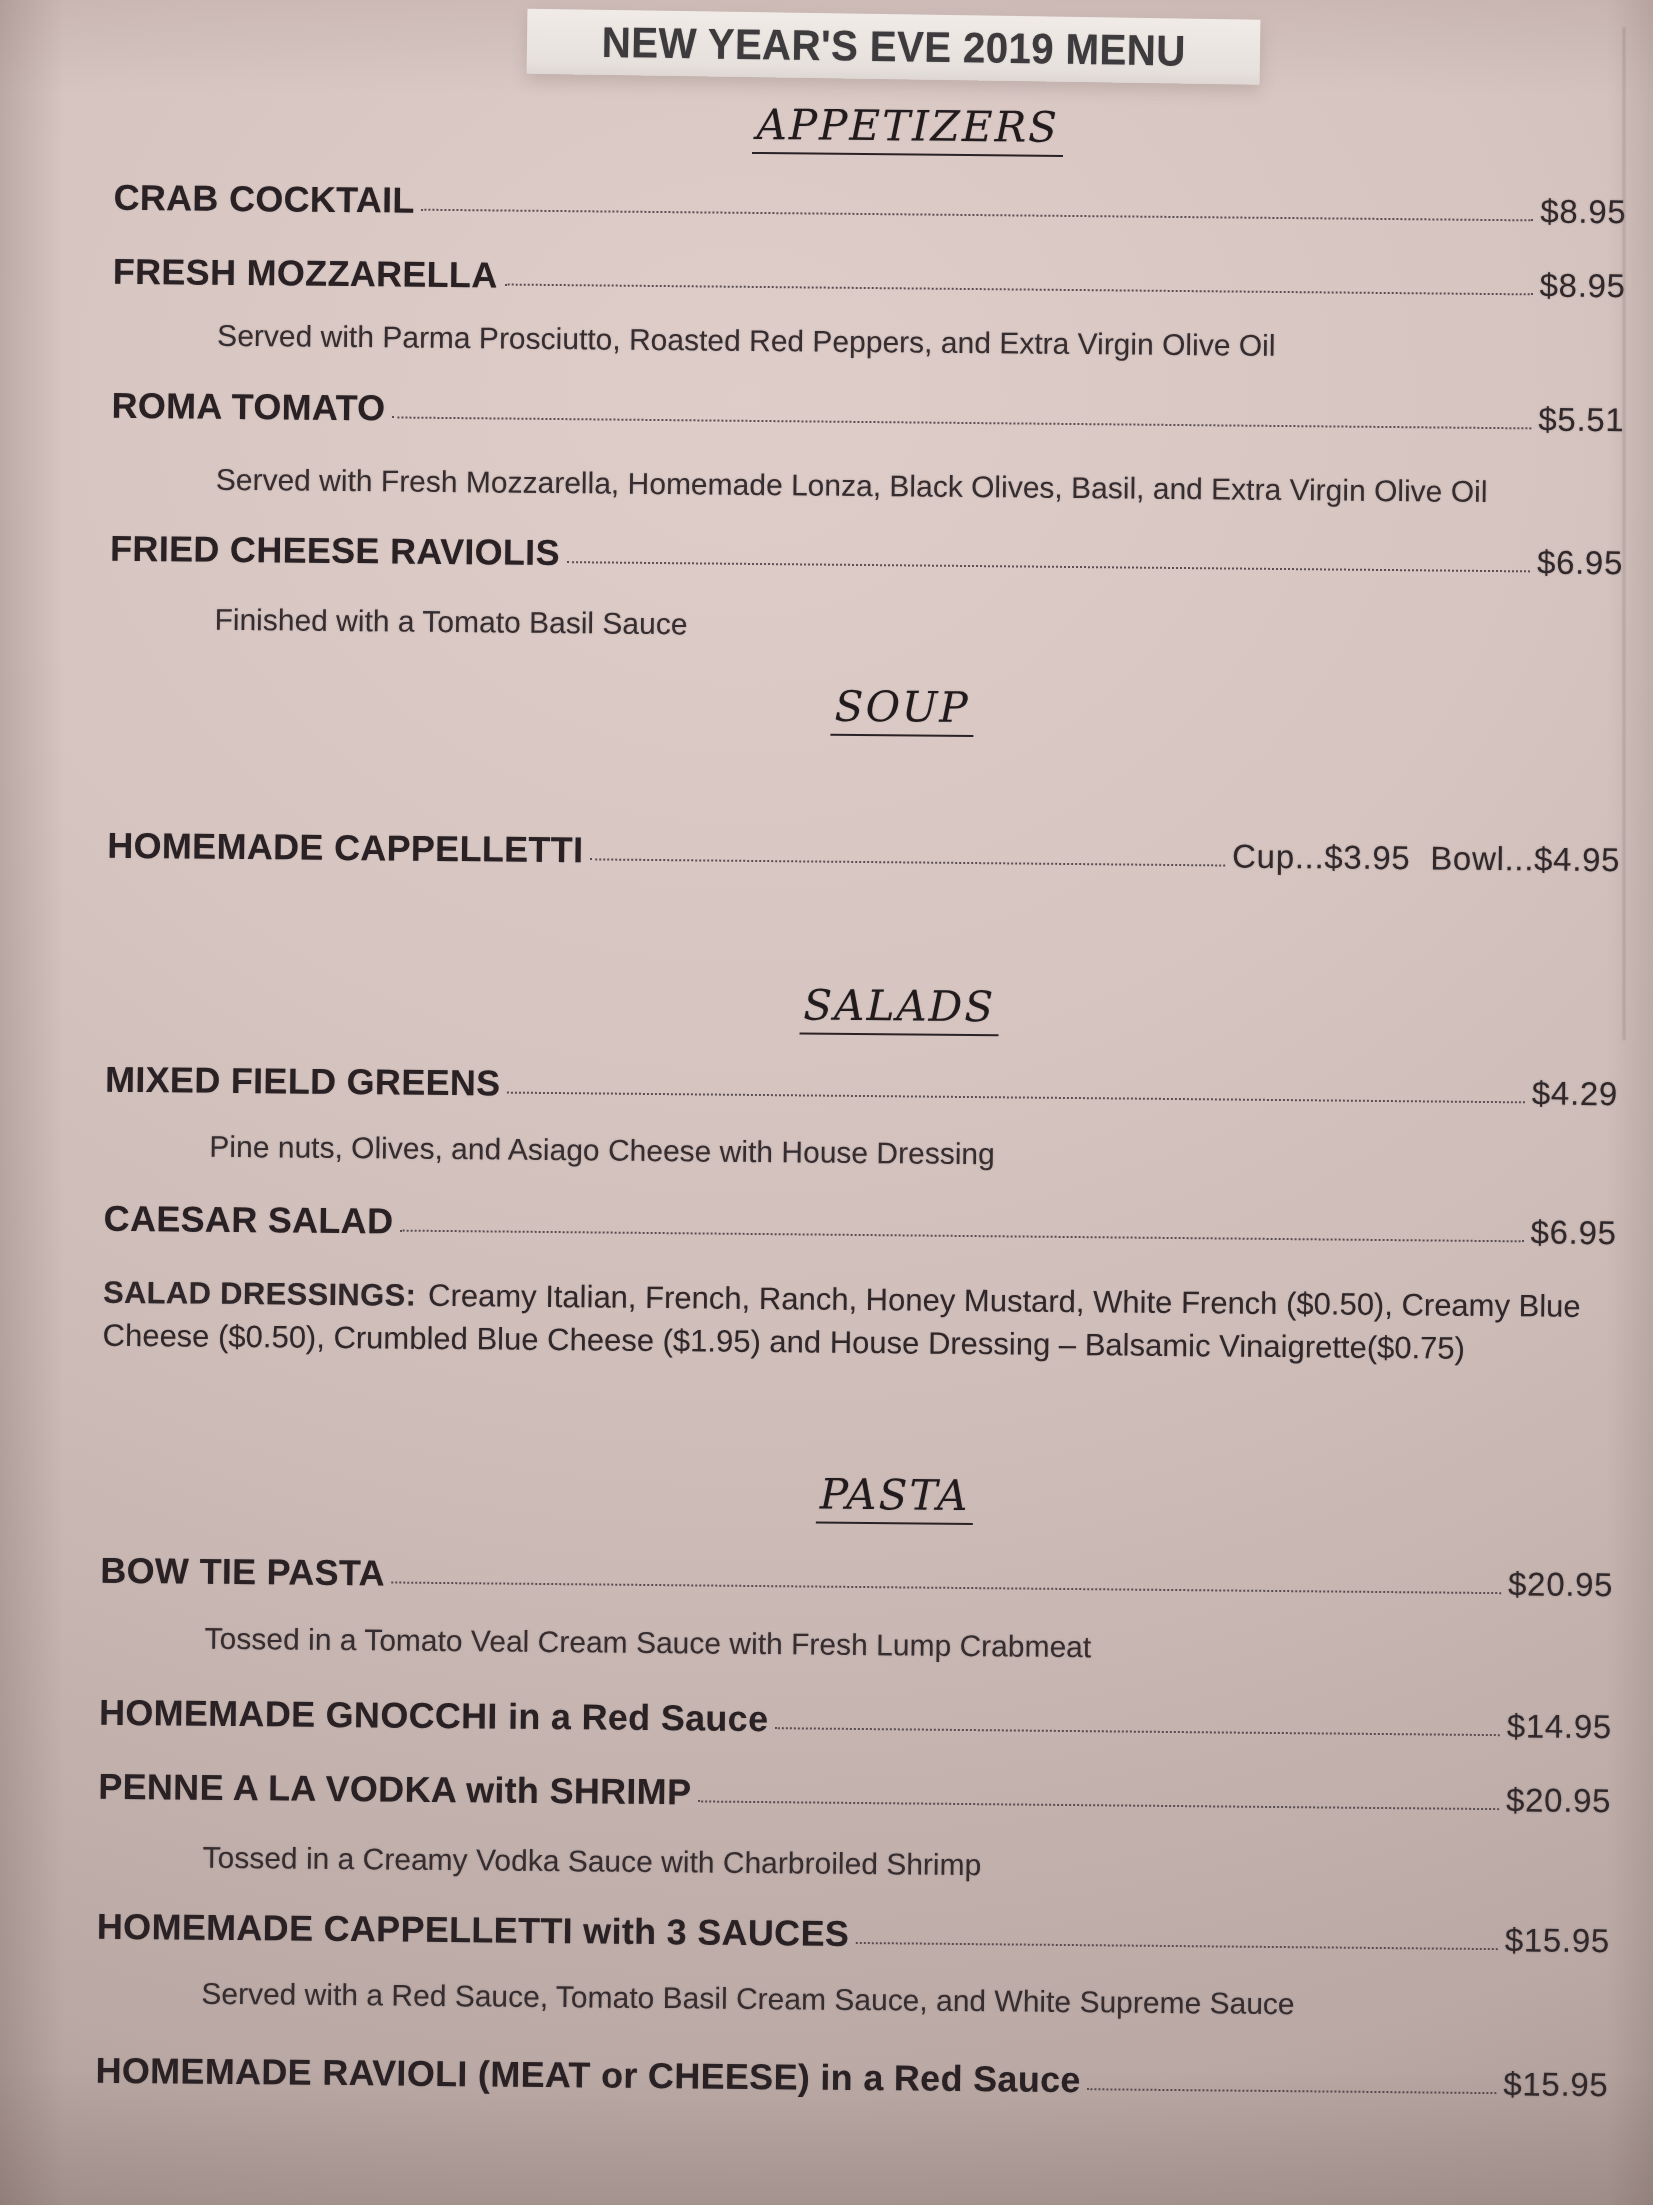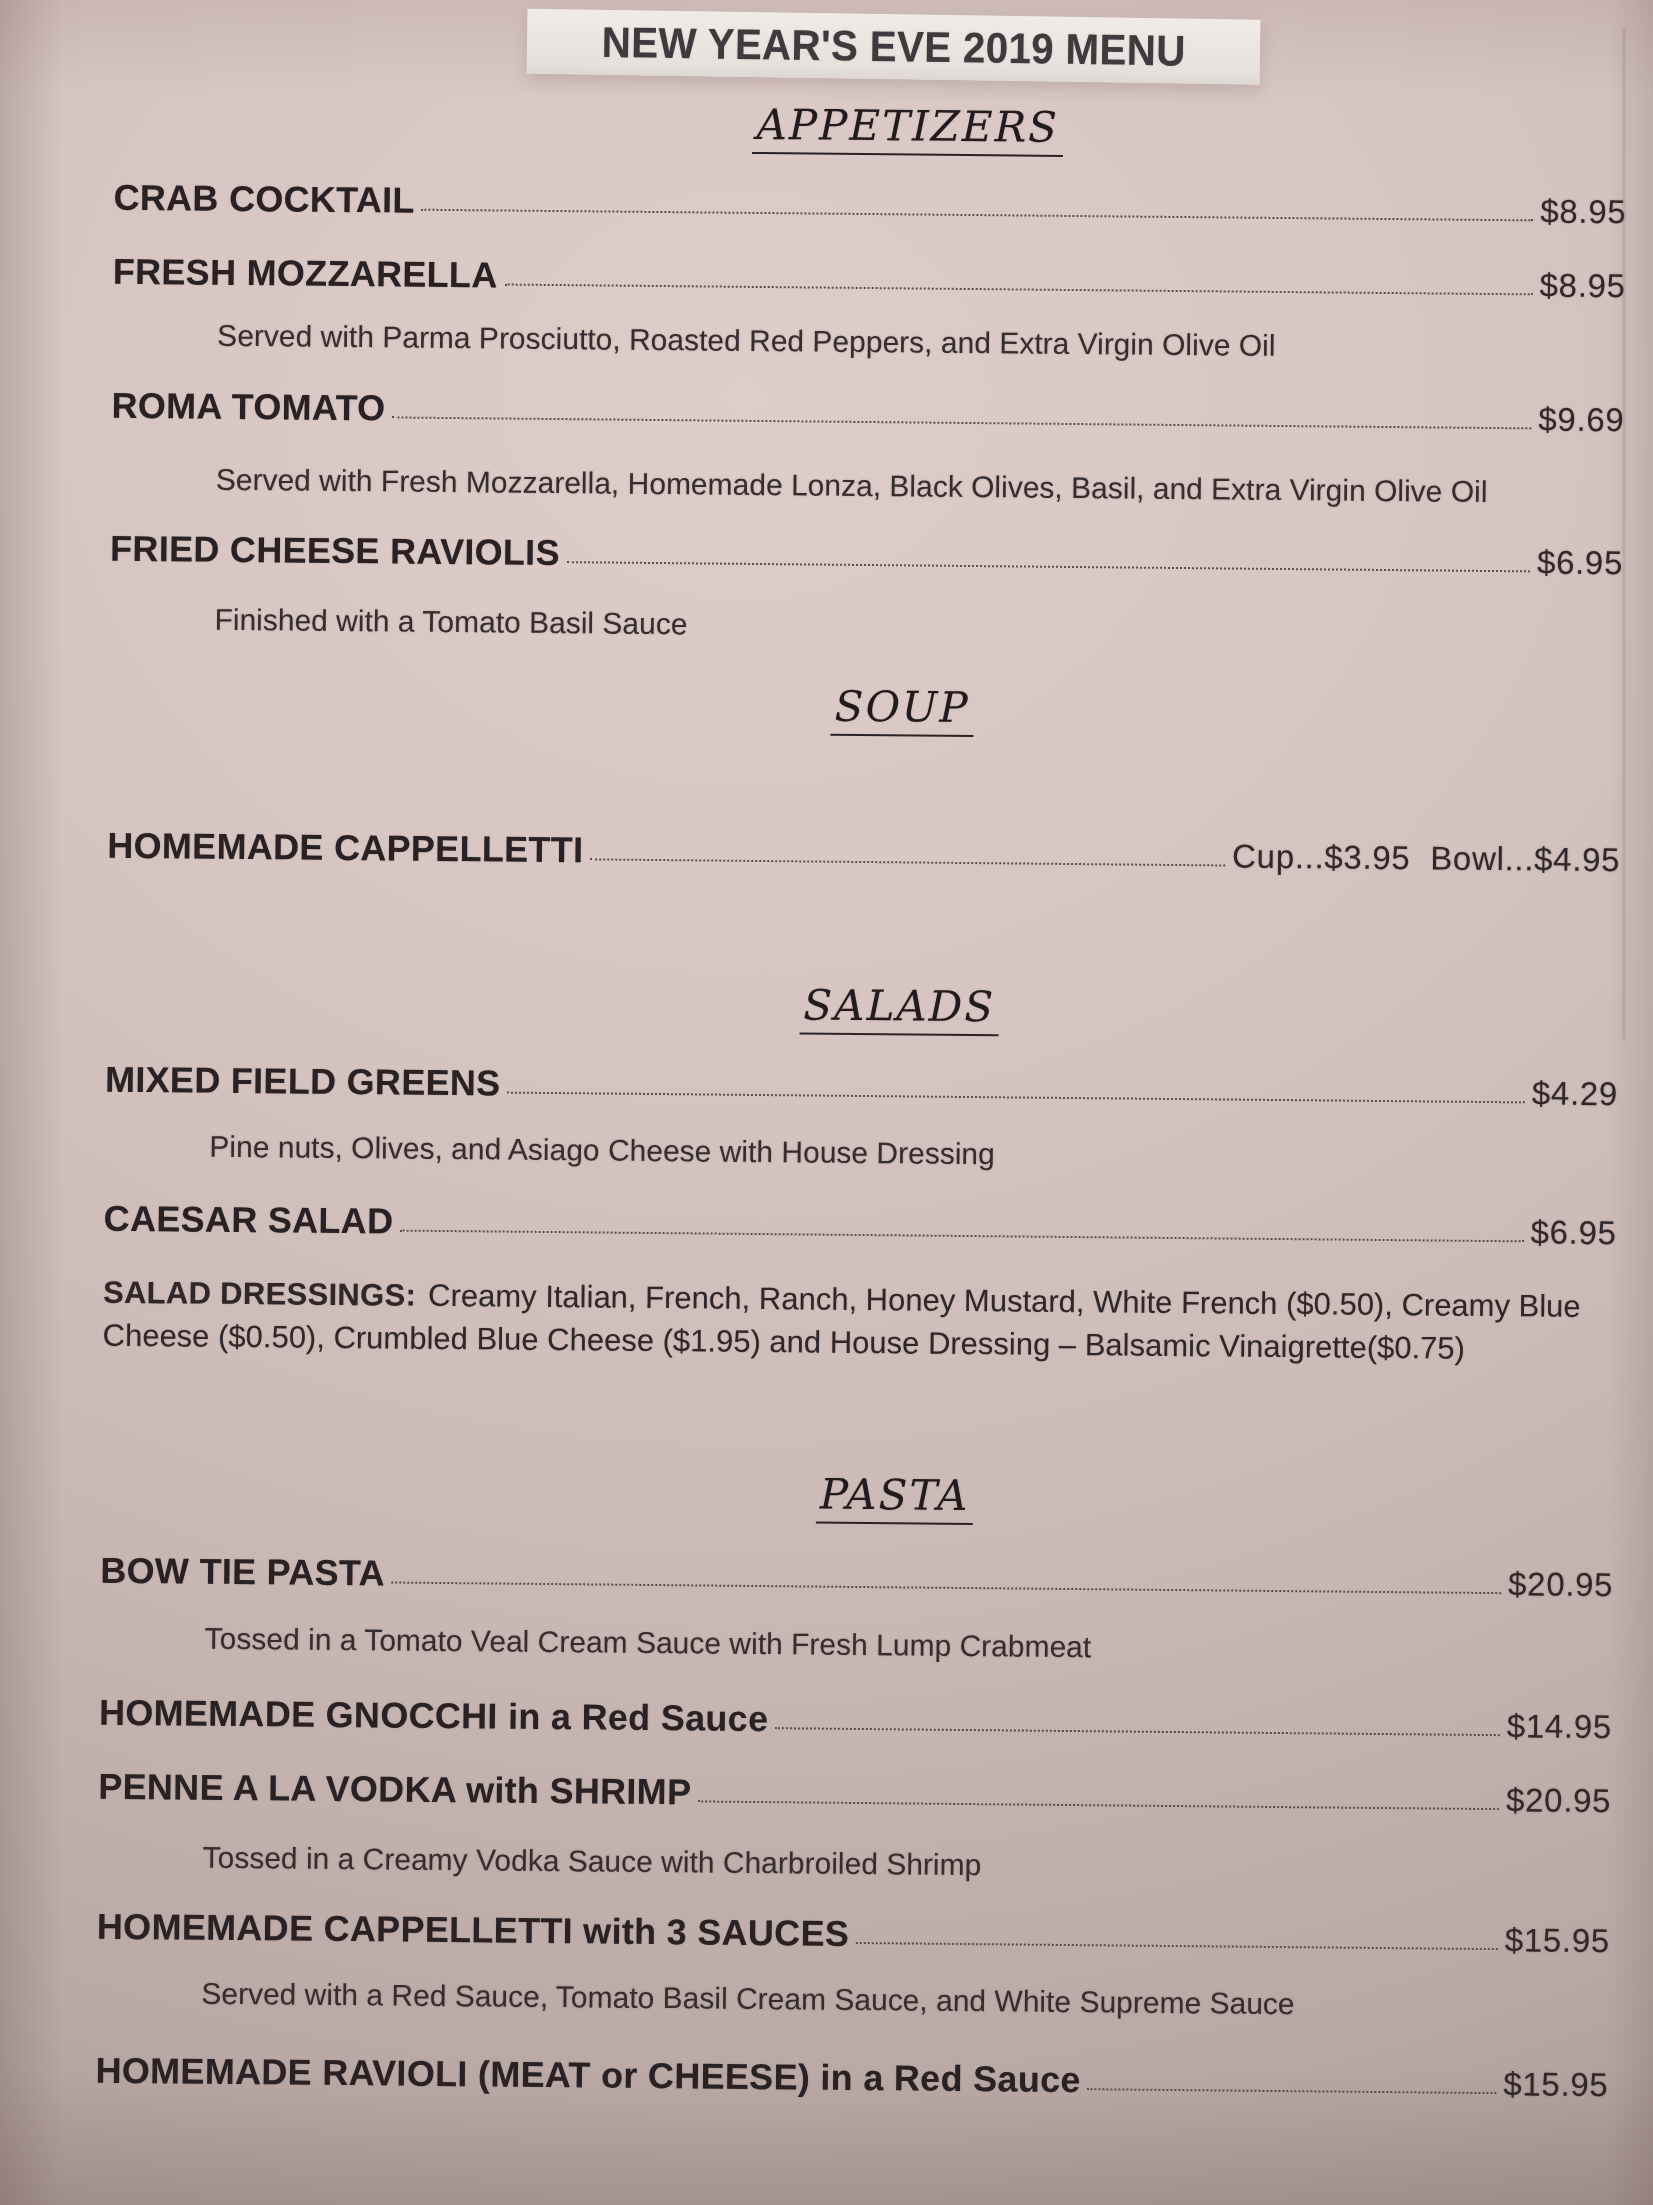--- a/index.html
+++ b/index.html
@@ -176,21 +176,21 @@
     <div class="row" style="top:258px">
       <span>FRESH MOZZARELLA</span>
       <span class="leader"></span>
       <span class="price">$8.95</span>
     </div>
     <div class="desc" style="top:324px">Served with Parma Prosciutto, Roasted Red Peppers, and Extra Virgin Olive Oil</div>
 
     <div class="row" style="top:392px">
       <span>ROMA TOMATO</span>
       <span class="leader"></span>
-      <span class="price">$9.69</span>
+      <span class="price">$5.51</span>
     </div>
     <div class="desc" style="top:468px">Served with Fresh Mozzarella, Homemade Lonza, Black Olives, Basil, and Extra Virgin Olive Oil</div>
 
     <div class="row" style="top:535px">
       <span>FRIED CHEESE RAVIOLIS</span>
       <span class="leader"></span>
       <span class="price">$6.95</span>
     </div>
     <div class="desc" style="top:608px">Finished with a Tomato Basil Sauce</div>
 

